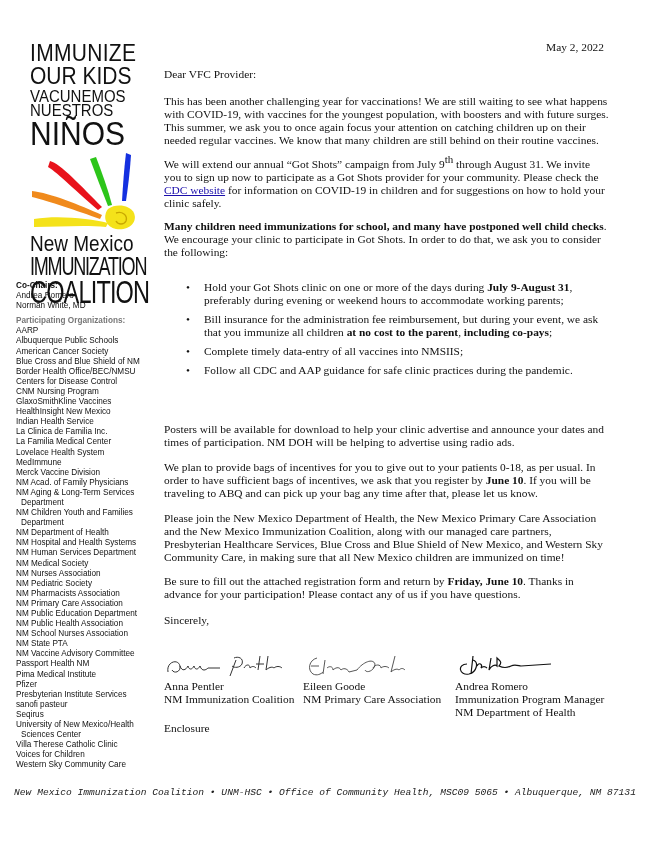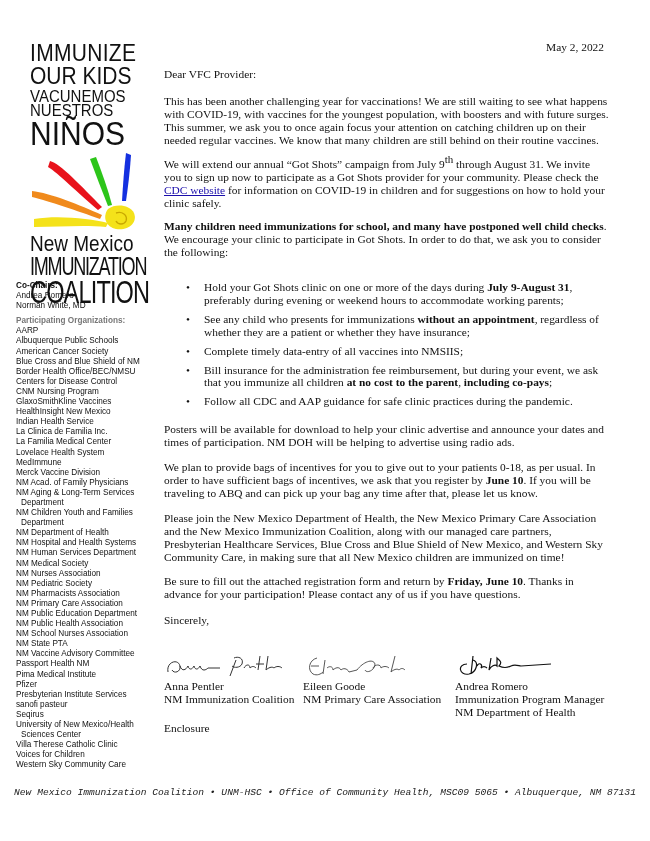--- a/index.html
+++ b/index.html
@@ -122,23 +122,22 @@
   <div class="salut">Dear VFC Provider:</div>
 
   <p class="p" style="top:95px">This has been another challenging year for vaccinations!  We are still waiting to see what happens with COVID-19, with vaccines for the youngest population, with boosters and with future surges. This summer, we ask you to once again focus your attention on catching children up on their needed regular vaccines. We know that many children are still behind on their routine vaccines.</p>
 
   <p class="p" style="top:158px"><span>We will extend our annual “Got Shots” campaign from July 9</span><sup>th</sup><span> through August 31.  We invite you to sign up now to participate as a Got Shots provider for your community.  Please check the </span><a class="link" href="#">CDC website</a><span> for information on COVID-19 in children and for suggestions on how to hold your clinic safely.</span></p>
 
   <p class="p" style="top:220px"><b>Many children need immunizations for school, and many have postponed well child checks</b><span>. We encourage your clinic to participate in Got Shots. In order to do that, we ask you to consider the following:</span></p>
 
   <ul class="bul">
     <li><span>Hold your Got Shots clinic on one or more of the days during </span><b>July 9-August 31</b><span>, preferably during evening or weekend hours to accommodate working parents;</span></li>
-    <li><span>See any child who presents for immunizations </span><b>without an appointment</b><span>, regardless of whether they are a patient or whether they have insurance;</span></li>
+    <li><span>Bill insurance for the administration fee reimbursement, but during your event, we ask that you immunize all children </span><b>at no cost to the parent</b><span>, </span><b>including co-pays</b><span>;</span></li>
     <li><span>Complete timely data-entry of all vaccines into NMSIIS;</span></li>
-    <li><span>Bill insurance for the administration fee reimbursement, but during your event, we ask that you immunize all children </span><b>at no cost to the parent</b><span>, </span><b>including co-pays</b><span>;</span></li>
     <li><span>Follow all CDC and AAP guidance for safe clinic practices during the pandemic.</span></li>
   </ul>
 
   <p class="p" style="top:423px">Posters will be available for download to help your clinic advertise and announce your dates and times of participation.  NM DOH will be helping to advertise using radio ads.</p>
 
   <p class="p" style="top:461px"><span>We plan to provide bags of incentives for you to give out to your patients 0-18, as per usual.  In order to have sufficient bags of incentives, we ask that you register by </span><b>June 10</b><span>.  If you will be traveling to ABQ and can pick up your bag any time after that, please let us know.</span></p>
 
   <p class="p" style="top:512px">Please join the New Mexico Department of Health, the New Mexico Primary Care Association and the New Mexico Immunization Coalition, along with our managed care partners, Presbyterian Healthcare Services, Blue Cross and Blue Shield of New Mexico, and Western Sky Community Care, in making sure that all New Mexico children are immunized on time!</p>
 
   <p class="p" style="top:575px"><span>Be sure to fill out the attached registration form and return by </span><b>Friday, June 10</b><span>. Thanks in advance for your participation! Please contact any of us if you have questions.</span></p>

